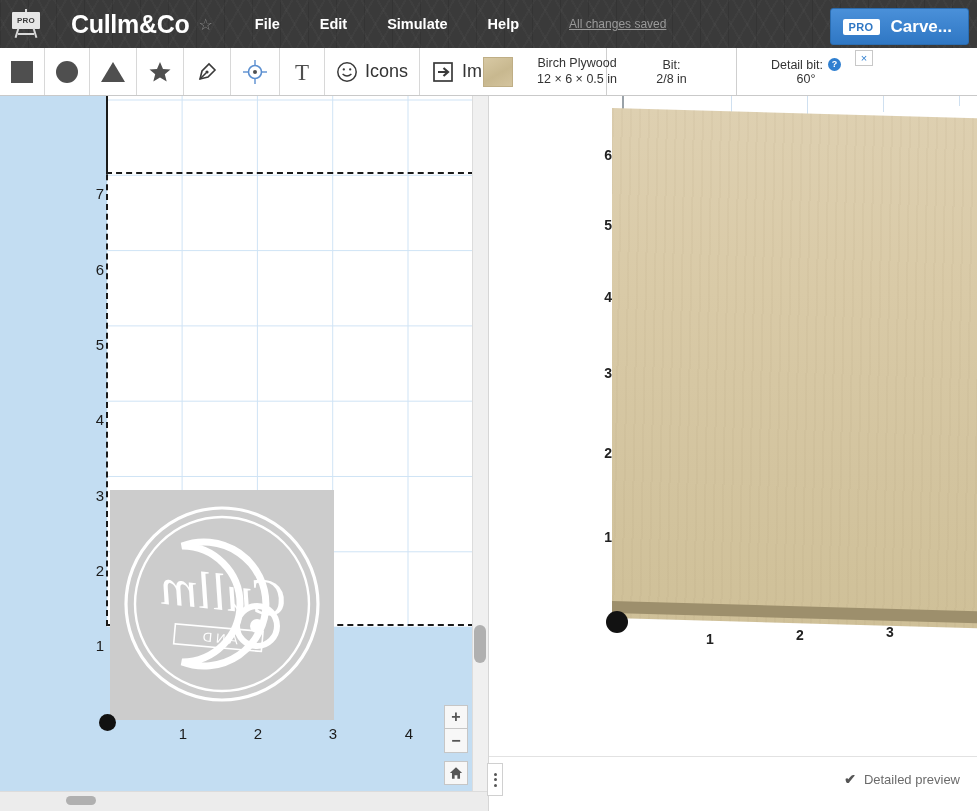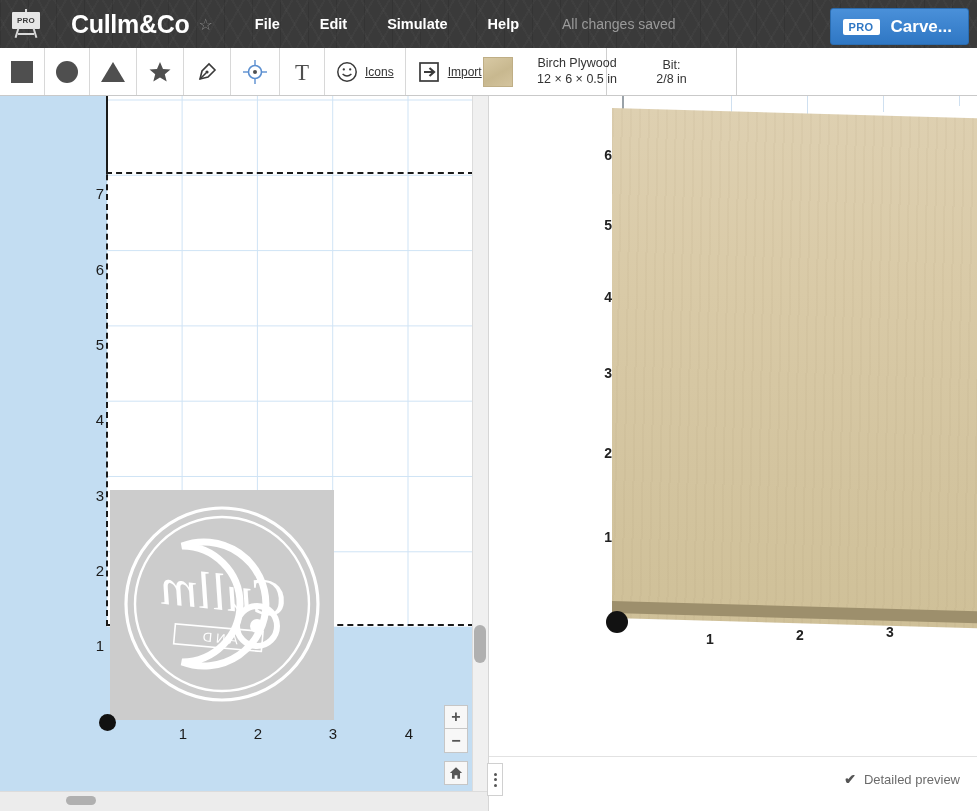--- a/index.html
+++ b/index.html
@@ -54,21 +54,21 @@
     color: #8a8a8a; font-size: 16px; margin-left: 9px; line-height: 1; padding-top: 2px;
   }
   .menu {
     display: flex; align-items: center; margin-left: 26px; gap: 8px;
   }
   .menu-item {
     color: #ffffff; font-size: 14.5px; font-weight: bold;
     padding: 6px 16px; white-space: nowrap; cursor: default;
   }
   .saved-status {
-    color: #9a9a9a; font-size: 14px; margin-left: 27px; white-space: nowrap;
+    color: #9a9a9a; font-size: 12px; margin-left: 34px; white-space: nowrap; text-decoration: underline;
   }
   .carve-btn {
     position: absolute; right: 8px; top: 8px; height: 37px;
     background: linear-gradient(to bottom, #4a90d9, #2f77c4);
     border: 1px solid #2a6cb0; border-radius: 3px;
     display: flex; align-items: center; padding: 0 16px 0 12px; gap: 11px;
     cursor: pointer;
   }
   .pro-badge {
     background: #ffffff; color: #2f77c4; font-size: 11px; font-weight: bold;
@@ -81,21 +81,21 @@
     position: absolute; left: 0; top: 48px; width: 977px; height: 48px;
     background: #ffffff; border-bottom: 1px solid #c9c9c9;
     display: flex; align-items: stretch;
   }
   .tool {
     display: flex; align-items: center; justify-content: center; gap: 7px;
     border-right: 1px solid #d8d8d8; padding: 0 11px; cursor: pointer;
     min-width: 36px; background: #fff;
   }
   .tool:first-child { border-left: none; }
-  .tool-label { font-size: 12px; color: #333; text-decoration: underline; }
+  .tool-label { font-size: 18px; color: #333; }
 
   .sq-icon { width: 22px; height: 22px; background: #4f4f4f; }
   .circ-icon { width: 22px; height: 22px; background: #4f4f4f; border-radius: 50%; }
   .tri-icon {
     width: 0; height: 0; border-left: 12px solid transparent;
     border-right: 12px solid transparent; border-bottom: 20px solid #4f4f4f;
   }
 
   
   .matbar {
@@ -380,20 +380,28 @@
       <div class="mat-swatch"></div>
       <div class="mat-twoline">
         <div class="mat-l1">Birch Plywood</div>
         <div class="mat-l2">12 × 6 × 0.5 in</div>
       </div>
     </div>
     <div class="mat-cell bit">
       <div class="mat-l1">Bit:</div>
       <div class="mat-l2">2/8 in</div>
     </div>
+    <div class="mat-cell detail">
+      <div class="row1">
+        <span class="mat-l1">Detail bit:</span>
+        <span class="help-icon">?</span>
+      </div>
+      <div class="mat-l2">60°</div>
+      <div class="close-x">×</div>
+    </div>
   </div>
 
   <div class="left-pane">
 
     <div class="grid-area"></div>
     <div class="axis-v"></div>
     <div class="mat-outline"></div>
     <div class="mat-top-dash"></div>
 
     <div class="design-box">

